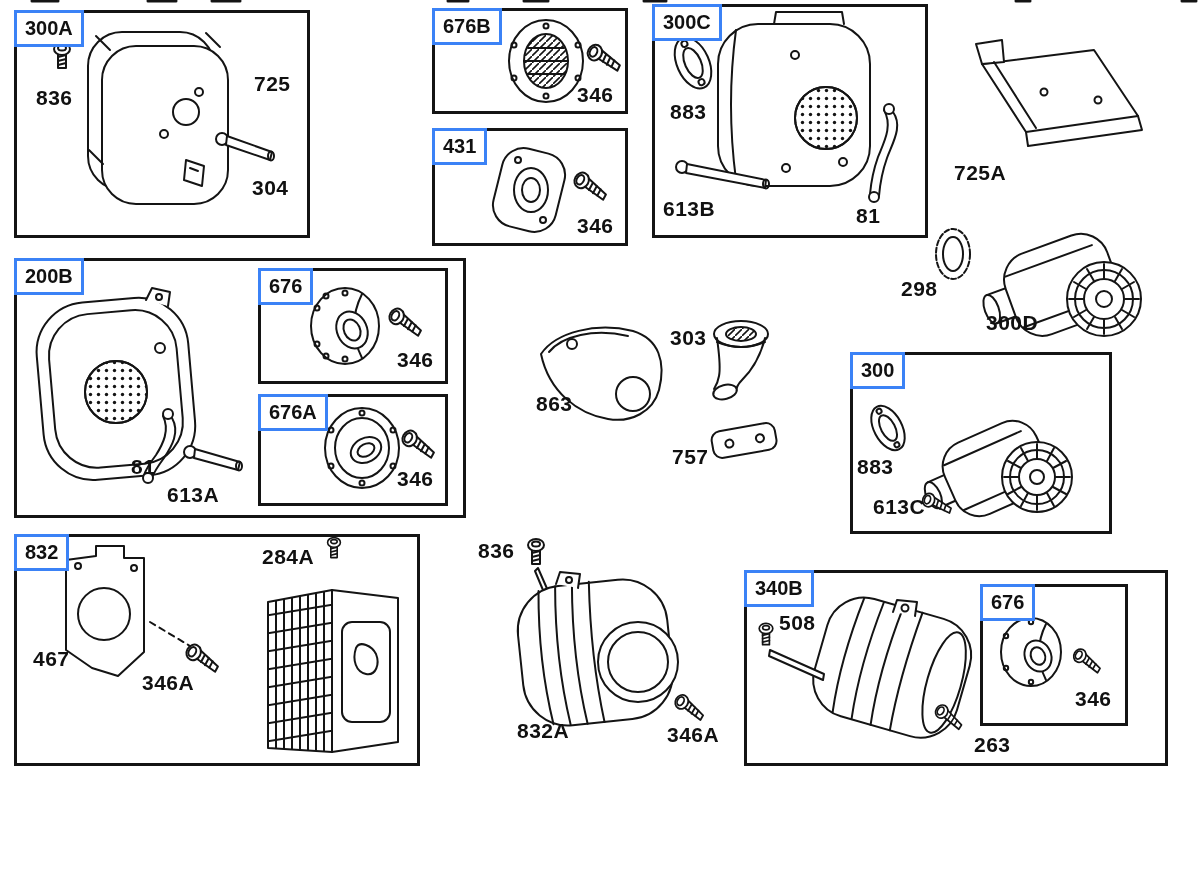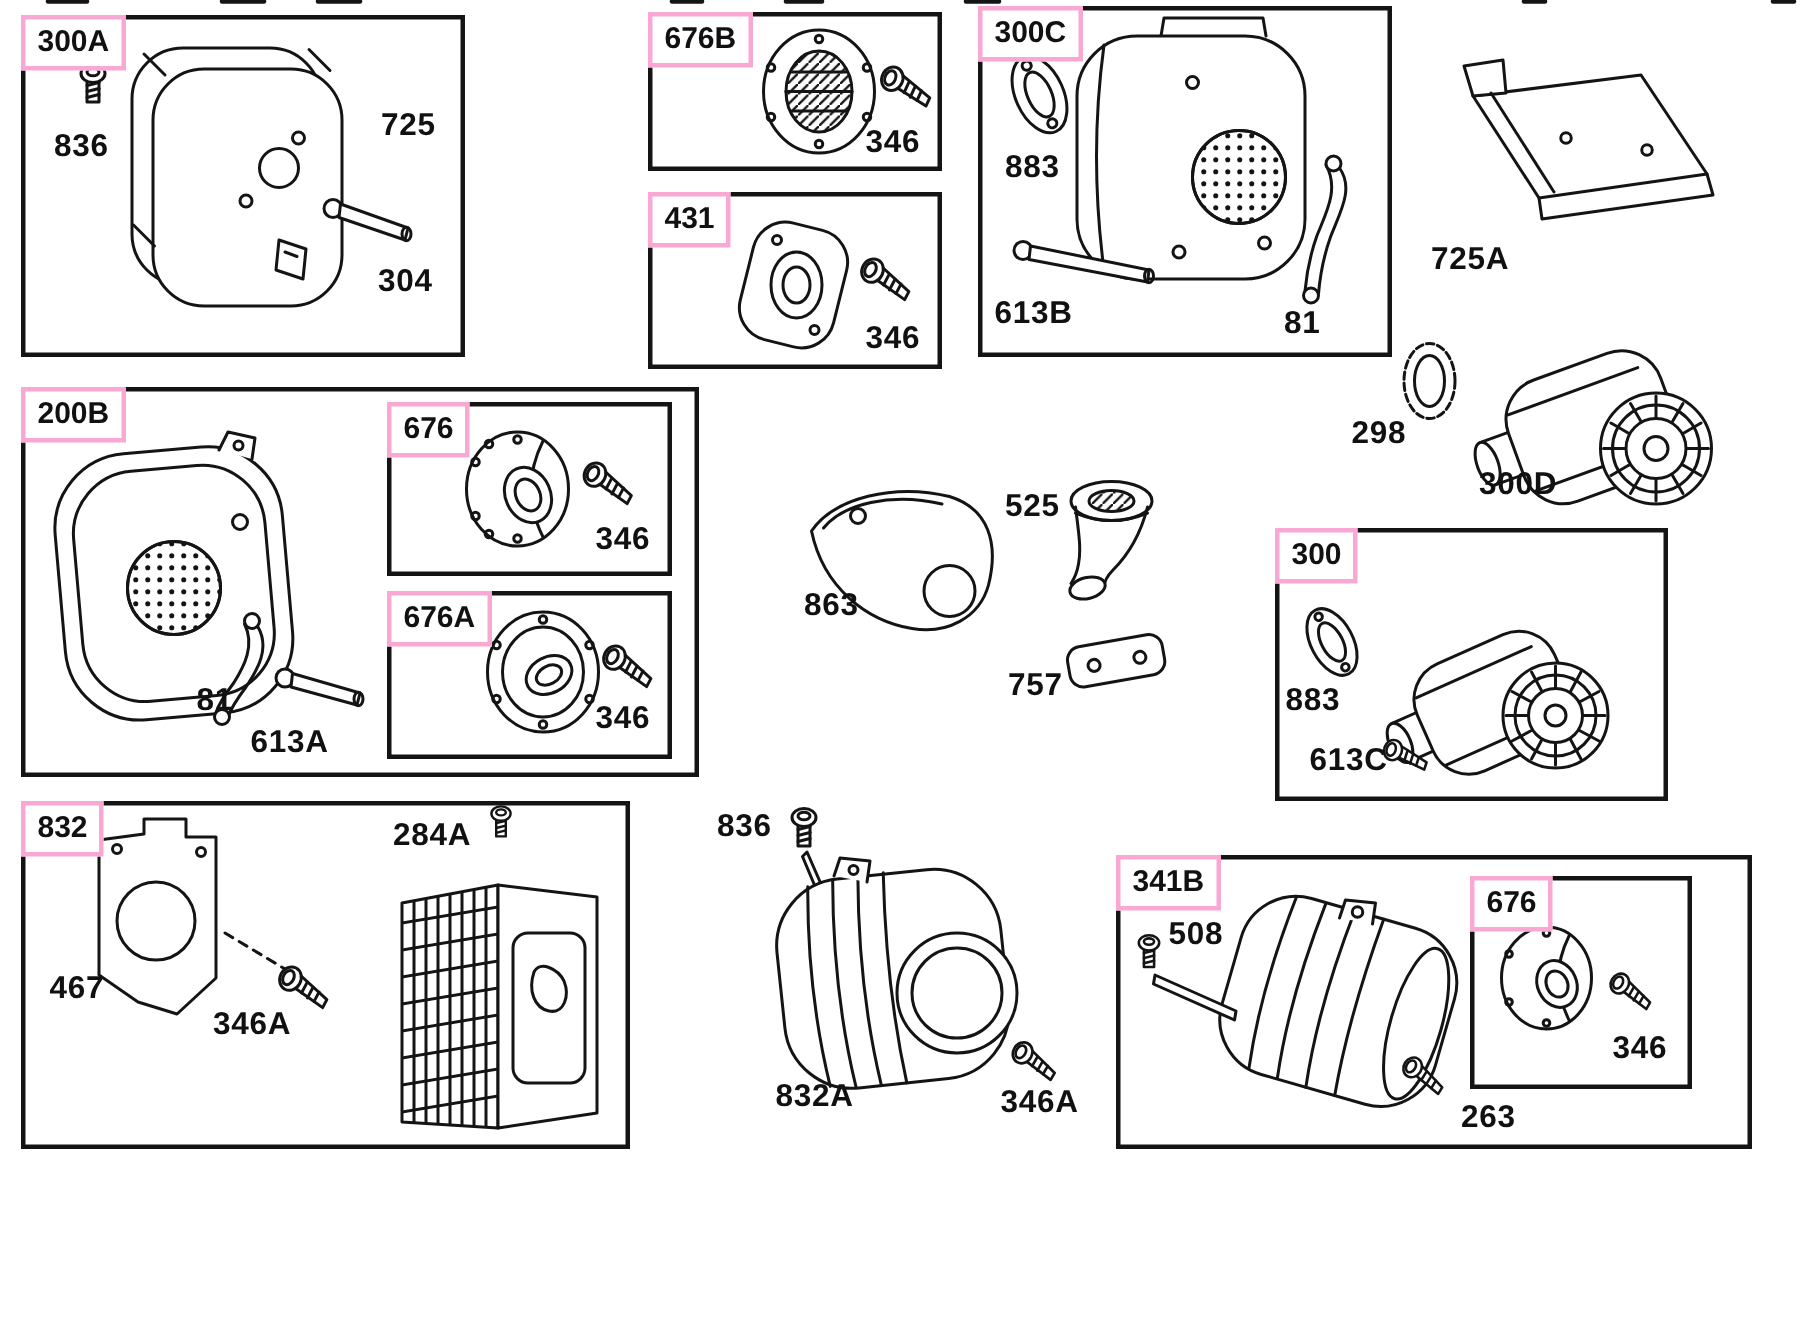--- a/index.html
+++ b/index.html
@@ -1,21 +1,21 @@
 <!DOCTYPE html>
 <html><head>
 <meta charset="utf-8">
 <style>
   * { margin:0; padding:0; box-sizing:border-box; }
   html,body { background:#fff; }
   body { font-family:"Liberation Sans", sans-serif; }
   .canvas { position:relative; width:1200px; height:886px; background:#fff; overflow:hidden; }
   .art { position:absolute; left:0; top:0; }
   .sbox { position:absolute; border:3px solid #141414; background:transparent; }
-  .tag  { position:absolute; border:3px solid #f9a8d4; background:#fff; color:#111;
+  .tag  { position:absolute; border:3px solid #3b82f6; background:#fff; color:#111;
           font-weight:bold; font-size:20px; line-height:1; padding:5px 8px 6px; }
   .plabel { position:absolute; font-weight:bold; font-size:21px; color:#111; letter-spacing:.5px; white-space:nowrap; }
 </style>
 </head>
 <body>
 
 <div class="canvas">
 
   <svg class="art" width="1200" height="886" viewBox="0 0 1200 886">
     <defs>
@@ -374,40 +374,40 @@
 
   <div class="tag" style="left:14px;top:10px">300A</div>
   <div class="tag" style="left:432px;top:8px">676B</div>
   <div class="tag" style="left:432px;top:128px">431</div>
   <div class="tag" style="left:652px;top:4px">300C</div>
   <div class="tag" style="left:14px;top:258px">200B</div>
   <div class="tag" style="left:258px;top:268px">676</div>
   <div class="tag" style="left:258px;top:394px">676A</div>
   <div class="tag" style="left:850px;top:352px">300</div>
   <div class="tag" style="left:14px;top:534px">832</div>
-  <div class="tag" style="left:744px;top:570px">341B</div>
+  <div class="tag" style="left:744px;top:570px">340B</div>
   <div class="tag" style="left:980px;top:584px">676</div>
 
   <div class="plabel" style="left:36px;top:86px">836</div>
   <div class="plabel" style="left:254px;top:72px">725</div>
   <div class="plabel" style="left:252px;top:176px">304</div>
   <div class="plabel" style="left:577px;top:83px">346</div>
   <div class="plabel" style="left:577px;top:214px">346</div>
   <div class="plabel" style="left:670px;top:100px">883</div>
   <div class="plabel" style="left:663px;top:197px">613B</div>
   <div class="plabel" style="left:856px;top:204px">81</div>
   <div class="plabel" style="left:954px;top:161px">725A</div>
   <div class="plabel" style="left:131px;top:455px">81</div>
   <div class="plabel" style="left:167px;top:483px">613A</div>
   <div class="plabel" style="left:397px;top:348px">346</div>
   <div class="plabel" style="left:397px;top:467px">346</div>
   <div class="plabel" style="left:901px;top:277px">298</div>
   <div class="plabel" style="left:986px;top:311px">300D</div>
   <div class="plabel" style="left:536px;top:392px">863</div>
-  <div class="plabel" style="left:670px;top:326px">525</div>
+  <div class="plabel" style="left:670px;top:326px">303</div>
   <div class="plabel" style="left:672px;top:445px">757</div>
   <div class="plabel" style="left:857px;top:455px">883</div>
   <div class="plabel" style="left:873px;top:495px">613C</div>
   <div class="plabel" style="left:33px;top:647px">467</div>
   <div class="plabel" style="left:142px;top:671px">346A</div>
   <div class="plabel" style="left:262px;top:545px">284A</div>
   <div class="plabel" style="left:478px;top:539px">836</div>
   <div class="plabel" style="left:517px;top:719px">832A</div>
   <div class="plabel" style="left:667px;top:723px">346A</div>
   <div class="plabel" style="left:779px;top:611px">508</div>

